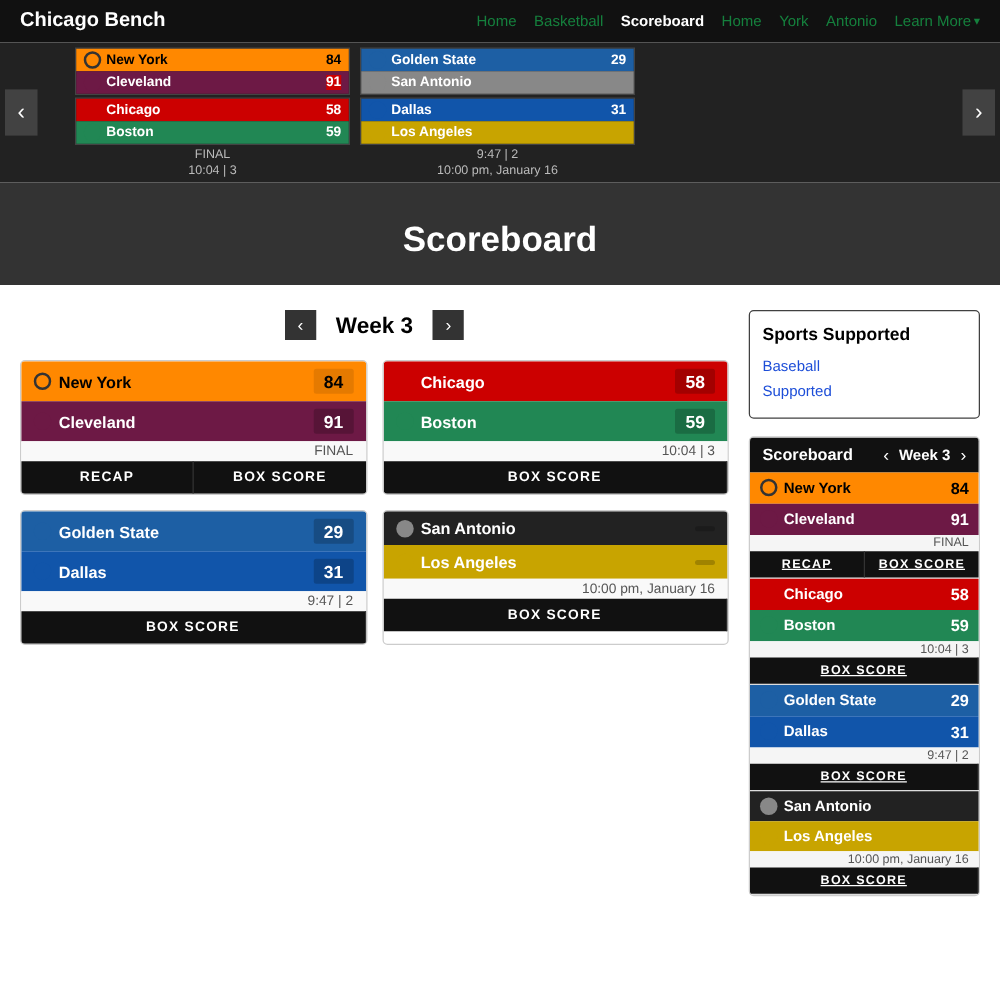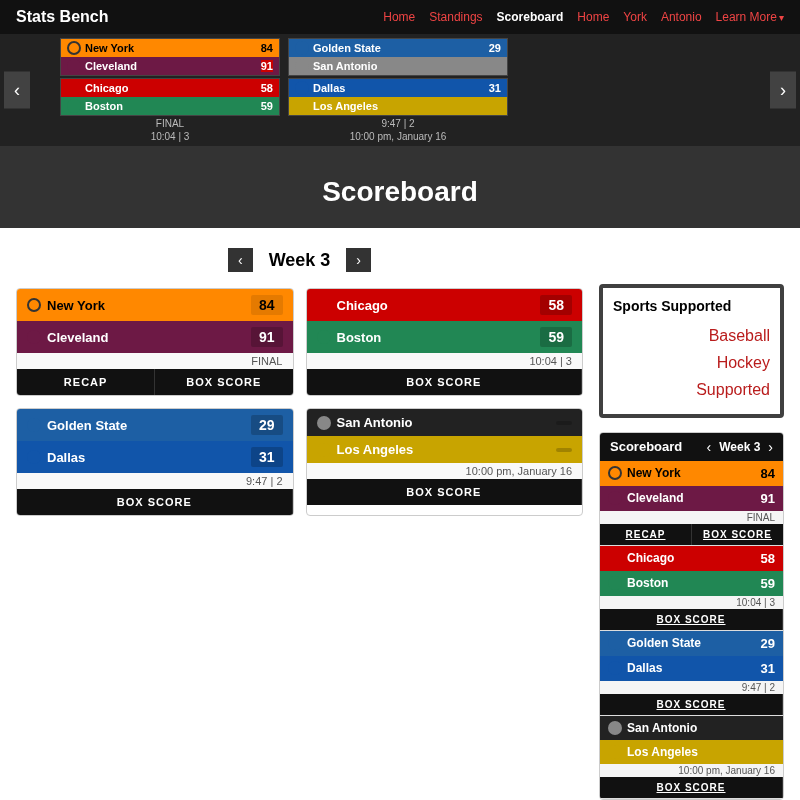--- a/index.html
+++ b/index.html
@@ -2,21 +2,21 @@
 <html><head>
   <meta charset="utf-8">
   <style>
     * { box-sizing: border-box; margin: 0; padding: 0; }
     body { font-family: Arial, sans-serif; background: #fff; width: 800px; min-height: 800px; overflow-x: hidden; }
 
     
     .nav-bar { background: #111; color: #fff; display: flex; align-items: center; justify-content: space-between; padding: 8px 16px; }
     .nav-title { font-size: 16px; font-weight: bold; color: #fff; }
     .nav-links { display: flex; gap: 14px; font-size: 12px; }
-    .nav-links a { color: #ef4444; text-decoration: none; }
+    .nav-links a { color: #15803d; text-decoration: none; }
     .nav-links a.active { color: #fff; font-weight: bold; }
     .nav-links .dropdown { display: flex; align-items: center; gap: 2px; }
     .nav-links .dropdown span { font-size: 10px; }
 
     
     .ticker { background: #222; color: #fff; padding: 4px 40px; position: relative; }
     .ticker-arrow { position: absolute; top: 50%; transform: translateY(-50%); background: rgba(255,255,255,0.15); border: none; color: #fff; font-size: 18px; cursor: pointer; padding: 8px 10px; z-index: 2; }
     .ticker-arrow.left { left: 4px; }
     .ticker-arrow.right { right: 4px; }
 
@@ -44,24 +44,24 @@
     .game-card-team { display: flex; align-items: center; justify-content: space-between; padding: 6px 10px; }
     .team-label { display: flex; align-items: center; gap: 6px; font-size: 13px; font-weight: bold; color: #fff; }
     .team-score { font-size: 14px; font-weight: bold; color: #fff; background: rgba(0,0,0,0.2); padding: 2px 8px; border-radius: 2px; }
     .game-card-status { text-align: right; padding: 2px 10px; font-size: 11px; color: #555; background: #f9f9f9; }
     .game-card-actions { display: flex; background: #111; }
     .game-card-actions button { flex: 1; background: none; border: none; color: #fff; padding: 7px; font-size: 11px; font-weight: bold; cursor: pointer; letter-spacing: 1px; }
     .game-card-actions button:first-child { border-right: 1px solid #333; }
 
     
     .sidebar { width: 185px; flex-shrink: 0; }
-    .sports-supported { border: 4px solid #404040; border-radius: 4px; padding: 10px; margin-bottom: 14px; margin-top: 36px; }
+    .sports-supported { border: 1px solid #404040; border-radius: 4px; padding: 10px; margin-bottom: 14px; }
     .sports-supported h3 { font-size: 14px; font-weight: bold; margin-bottom: 8px; }
     .sports-supported ul { list-style: none; }
-    .sports-supported ul li { font-size: 16px; color: #b91c1c; line-height: 1.7; text-align: right; }
+    .sports-supported ul li { font-size: 12px; color: #1d4ed8; line-height: 1.7; }
 
     .sidebar-scoreboard { border: 1px solid #ccc; border-radius: 4px; overflow: hidden; }
     .sidebar-scoreboard-header { background: #111; color: #fff; padding: 6px 10px; display: flex; align-items: center; justify-content: space-between; }
     .sidebar-scoreboard-header h3 { font-size: 13px; font-weight: bold; }
     .sb-week-nav { display: flex; align-items: center; gap: 8px; }
     .sb-week-nav button { background: none; border: none; color: #fff; font-size: 14px; cursor: pointer; }
     .sb-week-nav span { font-size: 12px; font-weight: bold; }
 
     .sb-game { border-bottom: 1px solid #ddd; }
     .sb-team-row { display: flex; align-items: center; justify-content: space-between; padding: 5px 8px; }
@@ -88,24 +88,24 @@
     .logo-bos { background: #218754; }
     .logo-gs { background: #1d5fa4; }
     .logo-dal { background: #1155aa; }
     .logo-sa { background: #888; }
     .logo-la { background: #c8a400; }
   </style>
 </head>
 <body>
 
 <nav class="nav-bar">
-  <span class="nav-title">Stats Bench</span>
+  <span class="nav-title">Chicago Bench</span>
   <div class="nav-links">
     <a href="#">Home</a>
-    <a href="#">Standings</a>
+    <a href="#">Basketball</a>
     <a href="#" class="active">Scoreboard</a>
     <a href="#">Home</a>
     <a href="#">York</a>
     <a href="#">Antonio</a>
     <a href="#" class="dropdown">Learn More <span>▾</span></a>
   </div>
 </nav>
 
 <div class="ticker">
   <button class="ticker-arrow left">‹</button>
@@ -306,21 +306,20 @@
 
     </div>
   </div>
 
   <div class="sidebar">
 
     <div class="sports-supported">
       <h3>Sports Supported</h3>
       <ul>
         <li>Baseball</li>
-        <li>Hockey</li>
         <li>Supported</li>
       </ul>
     </div>
 
     <div class="sidebar-scoreboard">
       <div class="sidebar-scoreboard-header">
         <h3>Scoreboard</h3>
         <div class="sb-week-nav">
           <button>‹</button>
           <span>Week 3</span>

